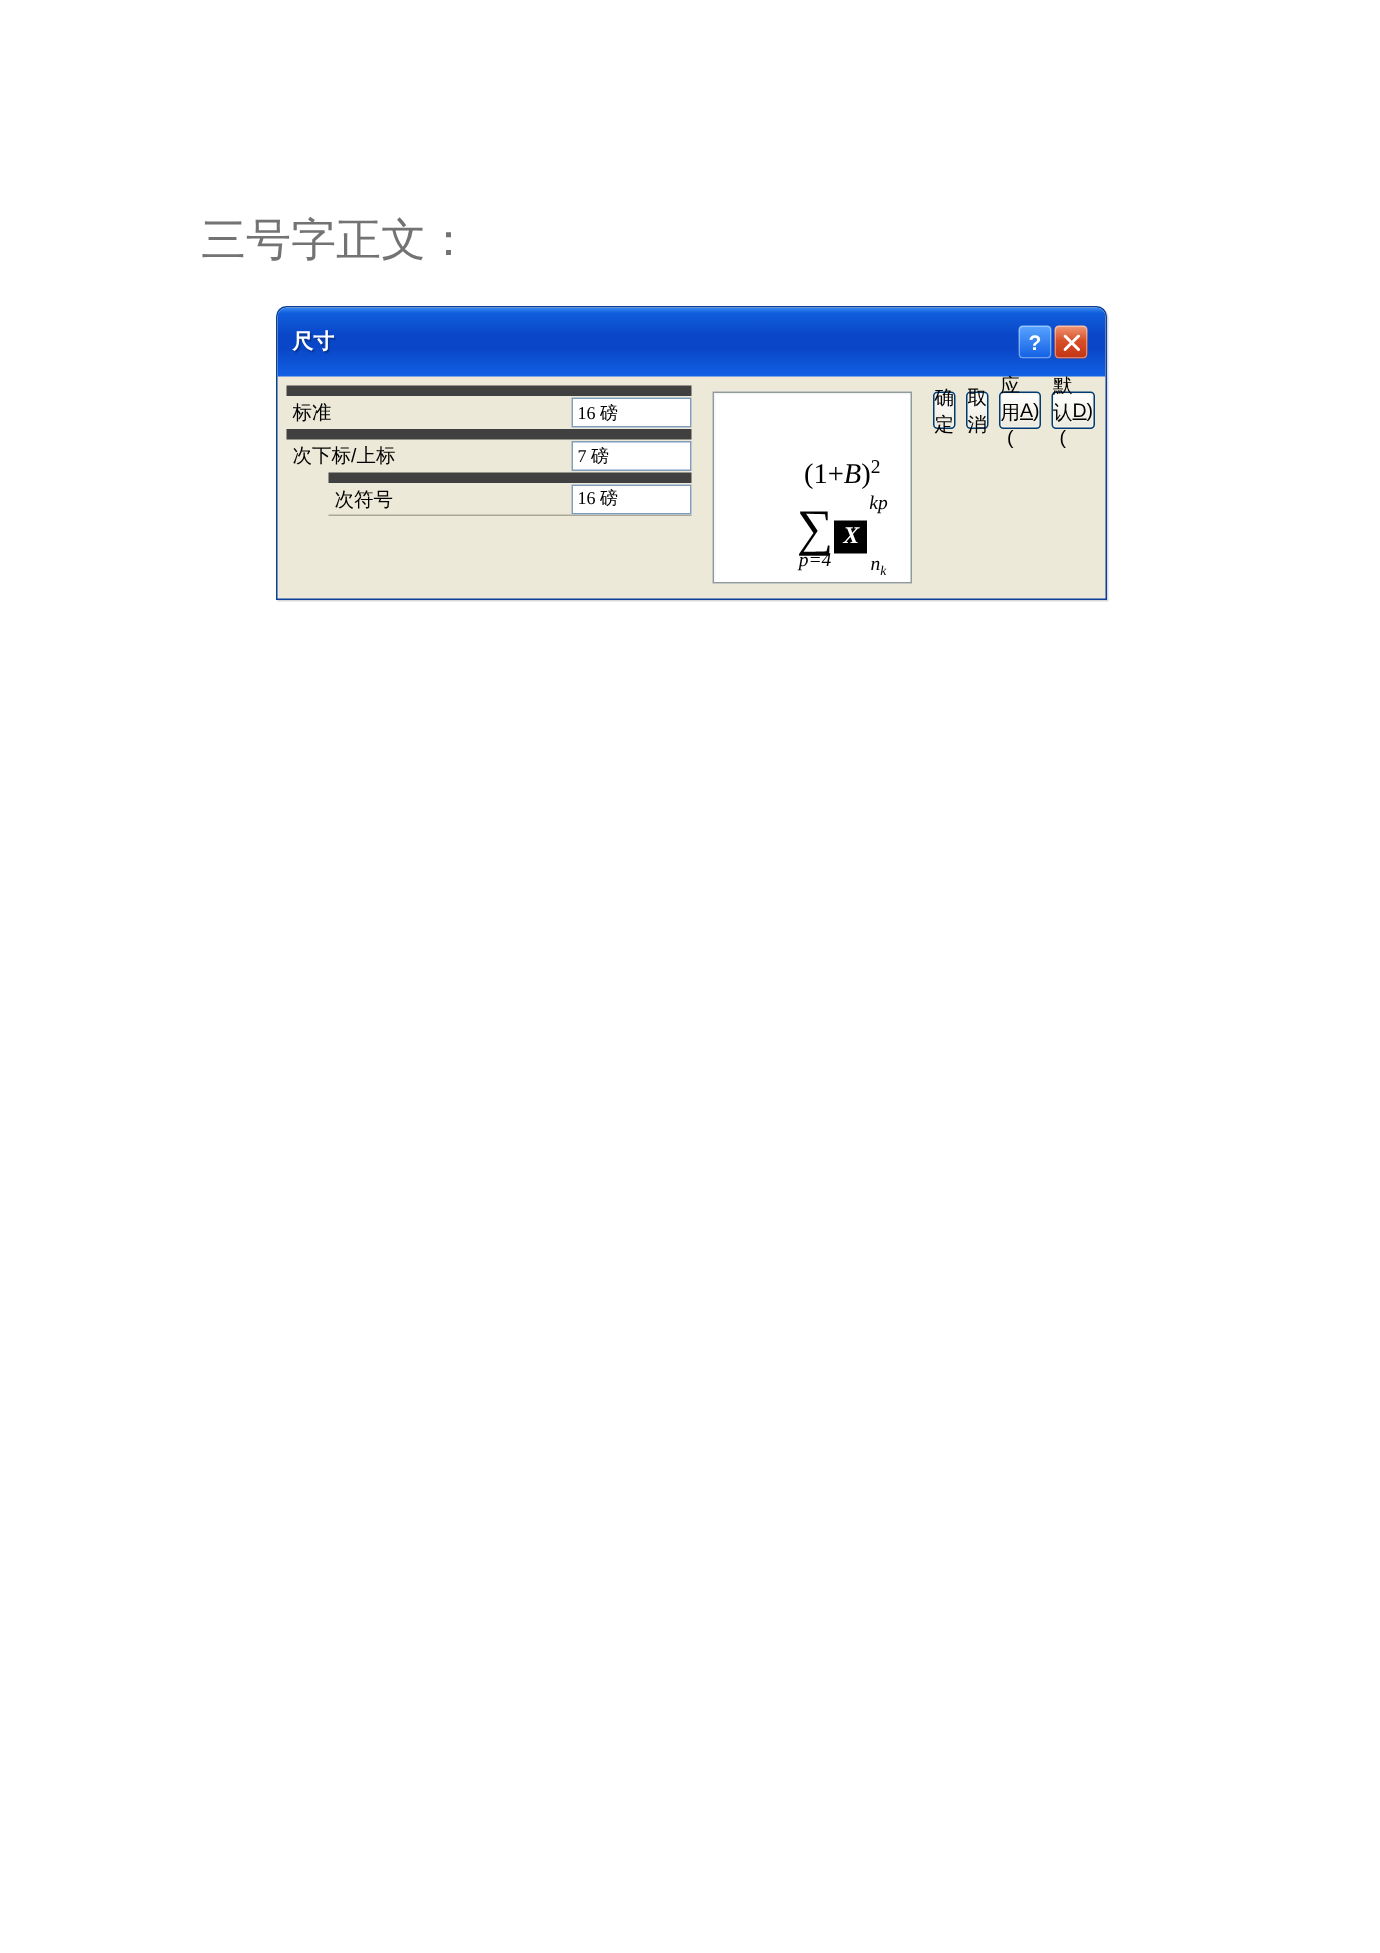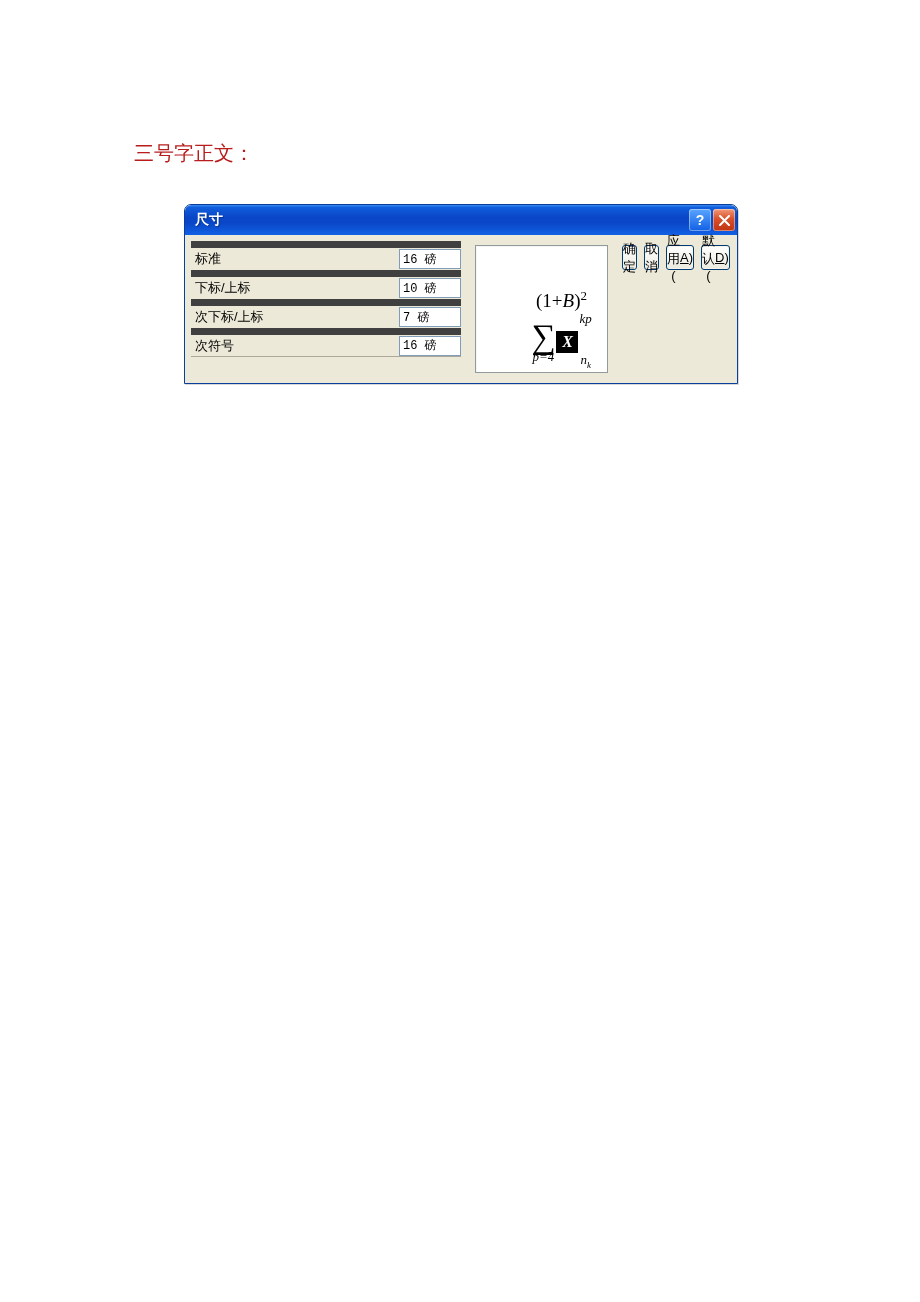--- a/index.html
+++ b/index.html
@@ -2,43 +2,43 @@
 <html><head>
   <meta charset="utf-8">
   <style>
     * { margin: 0; padding: 0; box-sizing: border-box; }
     body { width: 920px; height: 1302px; background: #ffffff; font-family: "Microsoft YaHei", "SimSun", Tahoma, sans-serif; }
 
     .page-heading {
       position: absolute;
       left: 134px;
       top: 140px;
-      font-size: 20px;
-      color: #b91c1c;
+      font-size: 30px;
+      color: #737373;
       font-weight: normal;
     }
 
     .dialog {
       position: absolute;
       left: 184px;
       top: 204px;
       width: 554px;
       border: 1px solid #0a3f9c;
       border-radius: 7px 7px 0 0;
       background: #ece9d8;
       box-shadow: 1px 1px 0 rgba(0,0,0,.15);
       overflow: hidden;
     }
 
     .titlebar {
-      height: 30px;
+      height: 46px;
       background: linear-gradient(to bottom, #3b8af4 0%, #105edc 8%, #0a47c8 40%, #0a47c8 60%, #1160e4 100%);
       display: flex;
       align-items: center;
-      padding: 0 2px 0 10px;
+      padding: 0 12px 0 10px;
       color: #ffffff;
       font-size: 14px;
       font-weight: bold;
       border-radius: 6px 6px 0 0;
     }
     .titlebar .title-text { flex: 1; text-shadow: 1px 1px 1px rgba(0,0,0,.3); }
     .tb-buttons { display: flex; gap: 2px; }
     .tb-btn {
       width: 22px; height: 22px;
       border-radius: 3px;
@@ -60,35 +60,35 @@
     .fields {
       width: 270px;
     }
     .field-row {
       display: flex;
       align-items: center;
       height: 29px;
       border-top: 7px solid #404040;
       background: #ece9d8;
     }
-    .field-row:last-child { border-bottom: 1px solid #aca899; }
+    .field-row:last-child { border-bottom: 1px solid #aca899; margin-left: 28px; }
     .field-label {
       flex: 1;
       font-size: 13px;
       color: #000000;
       padding-left: 4px;
     }
     .field-input {
-      width: 62px;
+      width: 80px;
       height: 20px;
       border: 1px solid #7f9db9;
       background: #ffffff;
       font-size: 12px;
       padding: 0 3px;
-      font-family: Liberation Mono, monospace;
+      font-family: Liberation Serif, serif;
     }
 
     .preview {
       width: 133px;
       height: 128px;
       margin-top: 4px;
       background: #ffffff;
       border: 1px solid #919b9c;
       box-shadow: inset 1px 1px 0 #f5f5f5;
       display: flex;
@@ -157,24 +157,20 @@
       </div>
     </div>
   </div>
 
   <div class="body-area">
 
     <div class="fields">
       <div class="field-row">
         <span class="field-label">标准</span>
         <input class="field-input" value="16 磅" style="">
-      </div>
-      <div class="field-row">
-        <span class="field-label">下标/上标</span>
-        <input class="field-input" value="10 磅" style="">
       </div>
       <div class="field-row">
         <span class="field-label">次下标/上标</span>
         <input class="field-input" value="7 磅" style="">
       </div>
       <div class="field-row">
         <span class="field-label">次符号</span>
         <input class="field-input" value="16 磅" style="">
       </div>
     </div>

